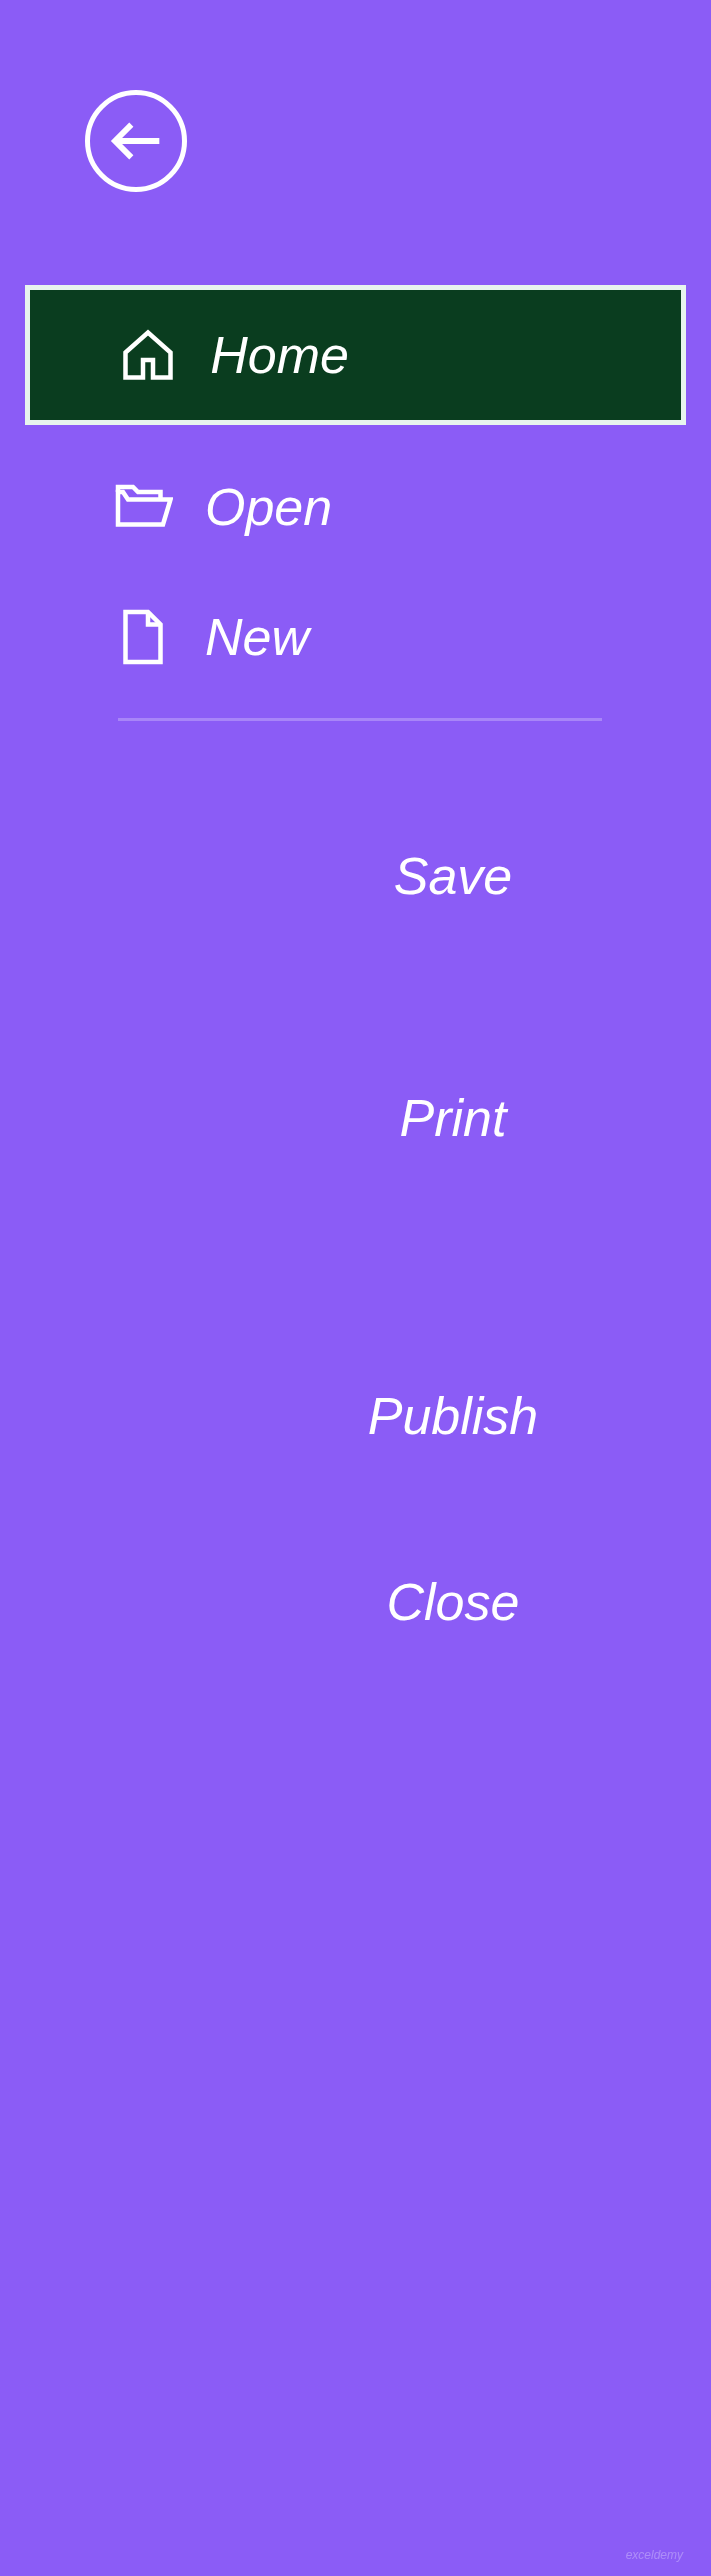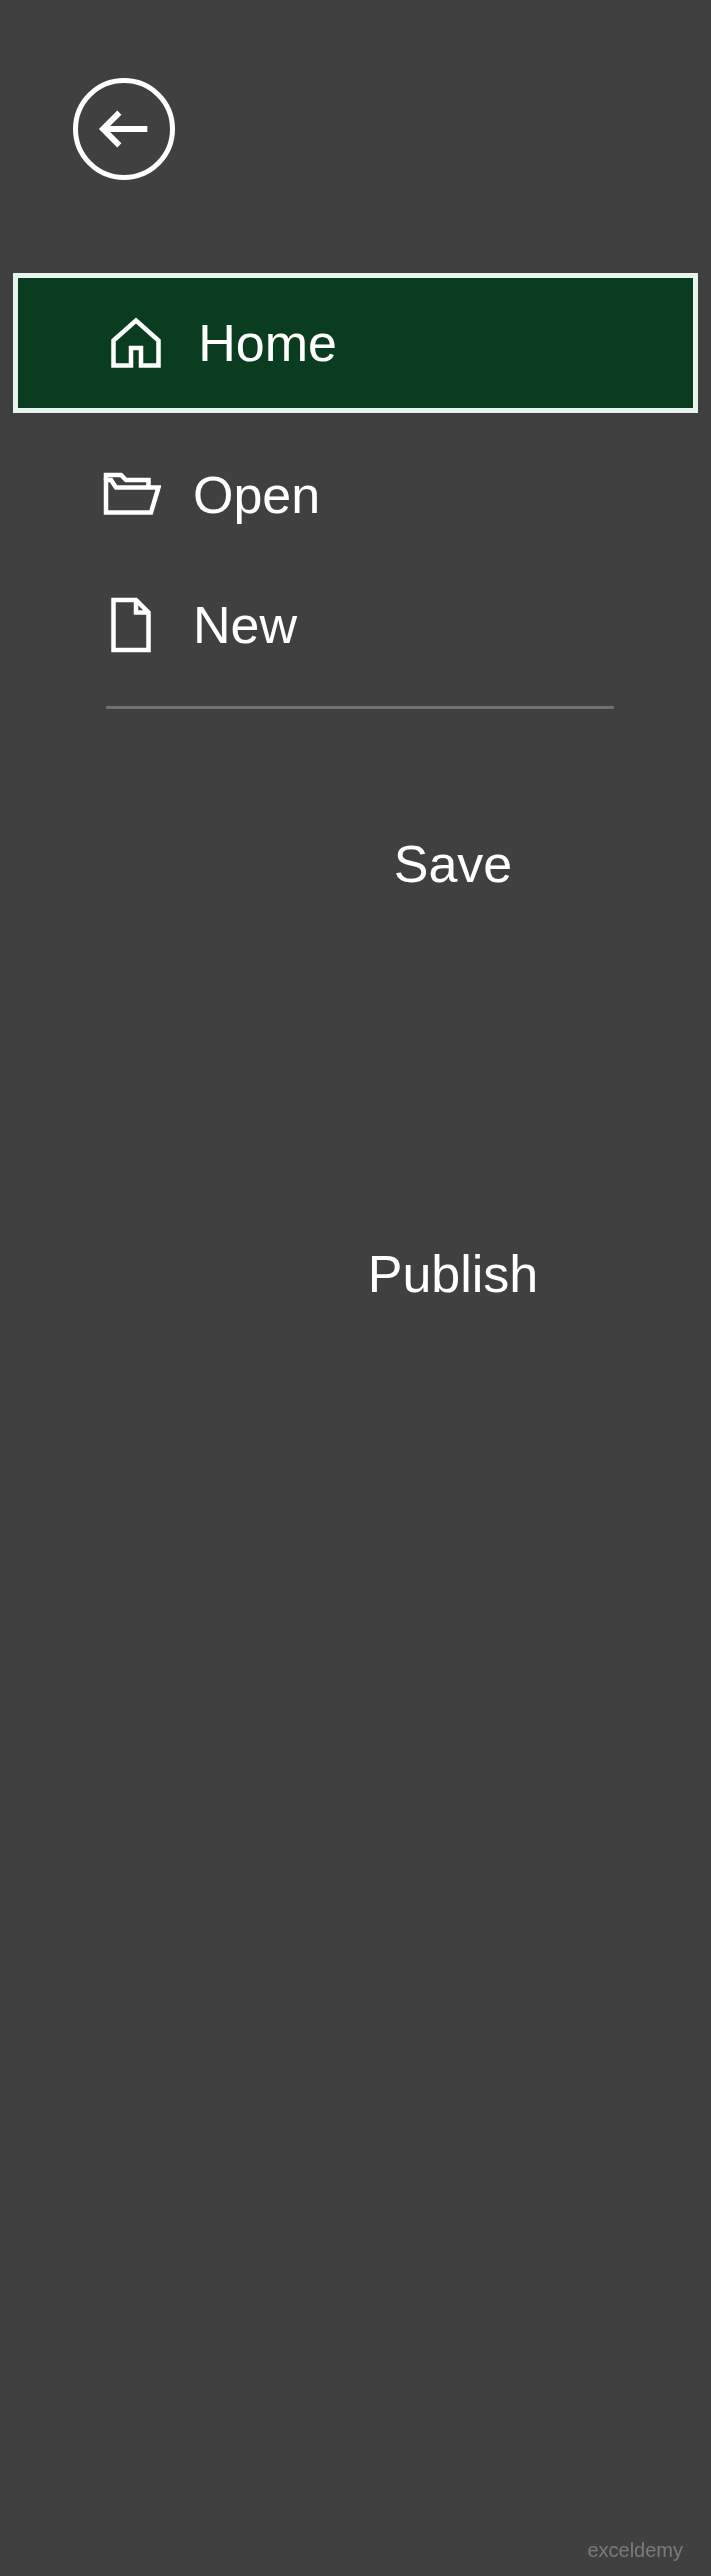--- a/index.html
+++ b/index.html
@@ -12,22 +12,23 @@
       font-family: 'Segoe UI', Tahoma, sans-serif;
       background: #1a6e4a;
       width: 711px;
       height: 2576px;
       position: relative;
     }
 
     .backstage-panel {
       width: 100%;
       height: 100%;
-      background: #404040;
-      padding: 4px;
+      background: #8b5cf6;
+      padding: 16px;
+      font-style: italic;
     }
 
     .back-button-wrap {
       padding: 74px 0 37px 69px;
     }
 
     .back-circle {
       width: 102px;
       height: 102px;
       border: 5.6px solid #fff;
@@ -92,21 +93,21 @@
     .divider {
       height: 2.8px;
       background: rgba(255,255,255,0.25);
       margin: 16.7px 93px 16.7px 102px;
     }
 
     .watermark {
       position: absolute;
       bottom: 14px;
       right: 28px;
-      font-size: 20px;
+      font-size: 12px;
       color: rgba(255,255,255,0.3);
     }
 
     .spacer-lg {
       height: 56px;
     }
     
     .spacer-sm {
       height: 16.7px;
     }
@@ -167,32 +168,38 @@
 
   <div class="menu-item no-icon">
     <span class="menu-label">Save</span>
   </div>
 
   <div class="spacer-lg"></div>
 
 
   <div class="spacer-lg"></div>
 
+  <div class="menu-item no-icon">
+    <span class="menu-label">Print</span>
+  </div>
 
   <div class="spacer-lg"></div>
 
 
   <div class="spacer-lg"></div>
 
 
   <div class="spacer-lg"></div>
 
   <div class="menu-item no-icon">
     <span class="menu-label">Publish</span>
   </div>
 
   <div class="spacer-lg"></div>
 
+  <div class="menu-item no-icon">
+    <span class="menu-label">Close</span>
+  </div>
 
   <div class="watermark">exceldemy</div>
 
 </div>
 
 
 </body></html>

